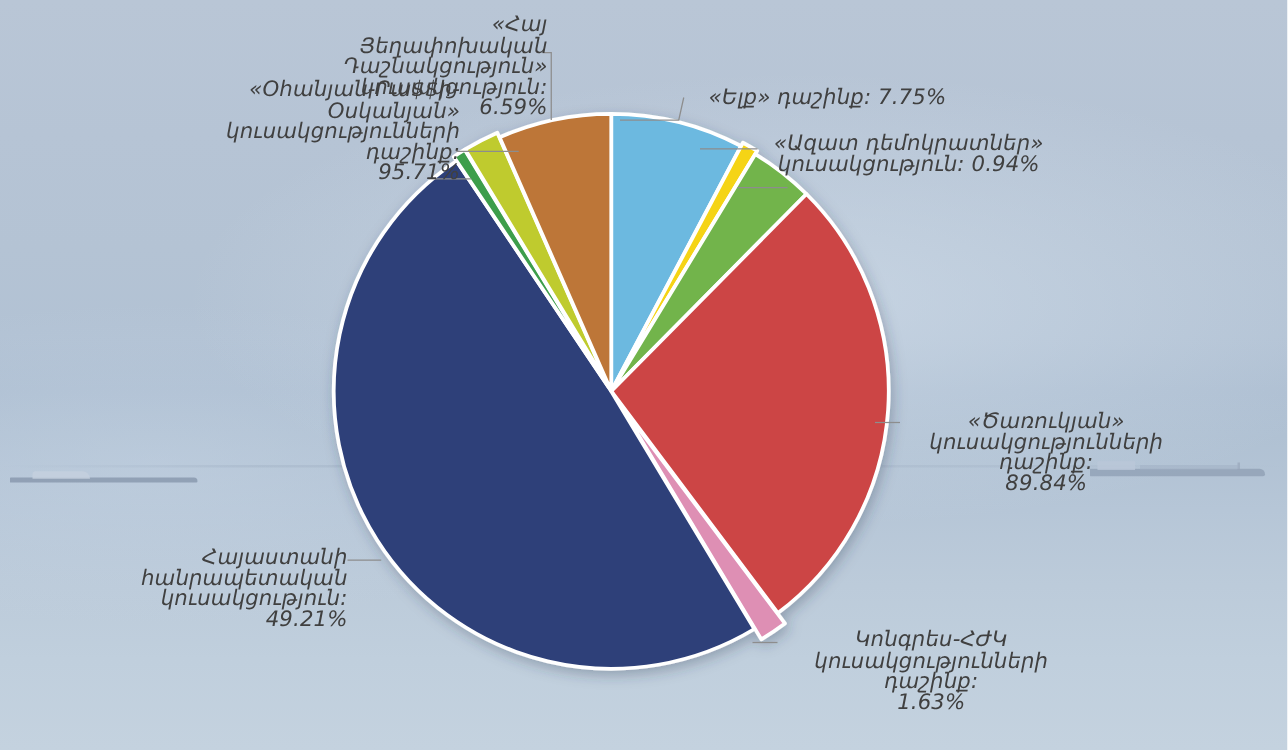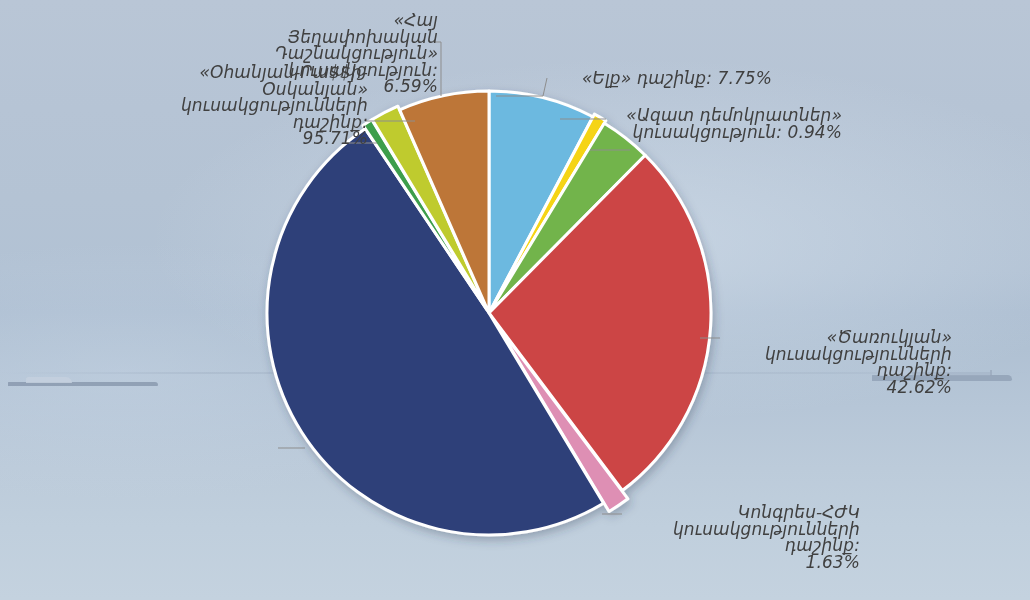--- a/index.html
+++ b/index.html
@@ -52,21 +52,21 @@
   
   .label{
     position:absolute;
     font-size:17px;
     line-height:16.5px;
     color:#404040;
     white-space:pre-line;
     letter-spacing:.1px;
     font-style:italic;
   }
-  .lab-right{text-align:right;}
+  .lab-right{text-align:center;}
   .lab-left{text-align:right;}
 </style>
 </head>
 <body>
 
 <div id="backdrop"></div>
 <div id="haze"></div>
 <div id="horizon"></div>
 
 <div class="ship" id="ship-left">
@@ -116,28 +116,30 @@
 
   <div class="label lab-left" style="left:238px;top:12px;width:200px;">«Հայ Յեղափոխական
 Դաշնակցություն»
 կուսակցություն: 6.59%</div>
 
   <div class="label lab-left" style="left:152px;top:64px;width:216px;">«Օհանյան-Րա$$ի-Օսկանյան»
 կուսակցությունների դաշինք:
 95.71%</div>
 
 
+  <div class="label lab-left" style="left:62px;top:438px;width:216px;">Հայաստանի հանրապետական
+կուսակցություն: 49.21%</div>
 
   <div class="label lab-right" style="left:552px;top:70px;width:220px;">«Ելք» դաշինք: 7.75%</div>
 
   <div class="label lab-right" style="left:612px;top:107px;width:230px;">«Ազատ դեմոկրատներ»
 կուսակցություն: 0.94%</div>
 
 
   <div class="label lab-right" style="left:722px;top:329px;width:230px;">«Ծառուկյան»
 կուսակցությունների դաշինք:
-42.62%</div>
+89.84%</div>
 
   <div class="label lab-right" style="left:630px;top:504px;width:230px;">Կոնգրես-ՀԺԿ
 կուսակցությունների դաշինք:
 1.63%</div>
 
 </div>
 
 </body></html>

